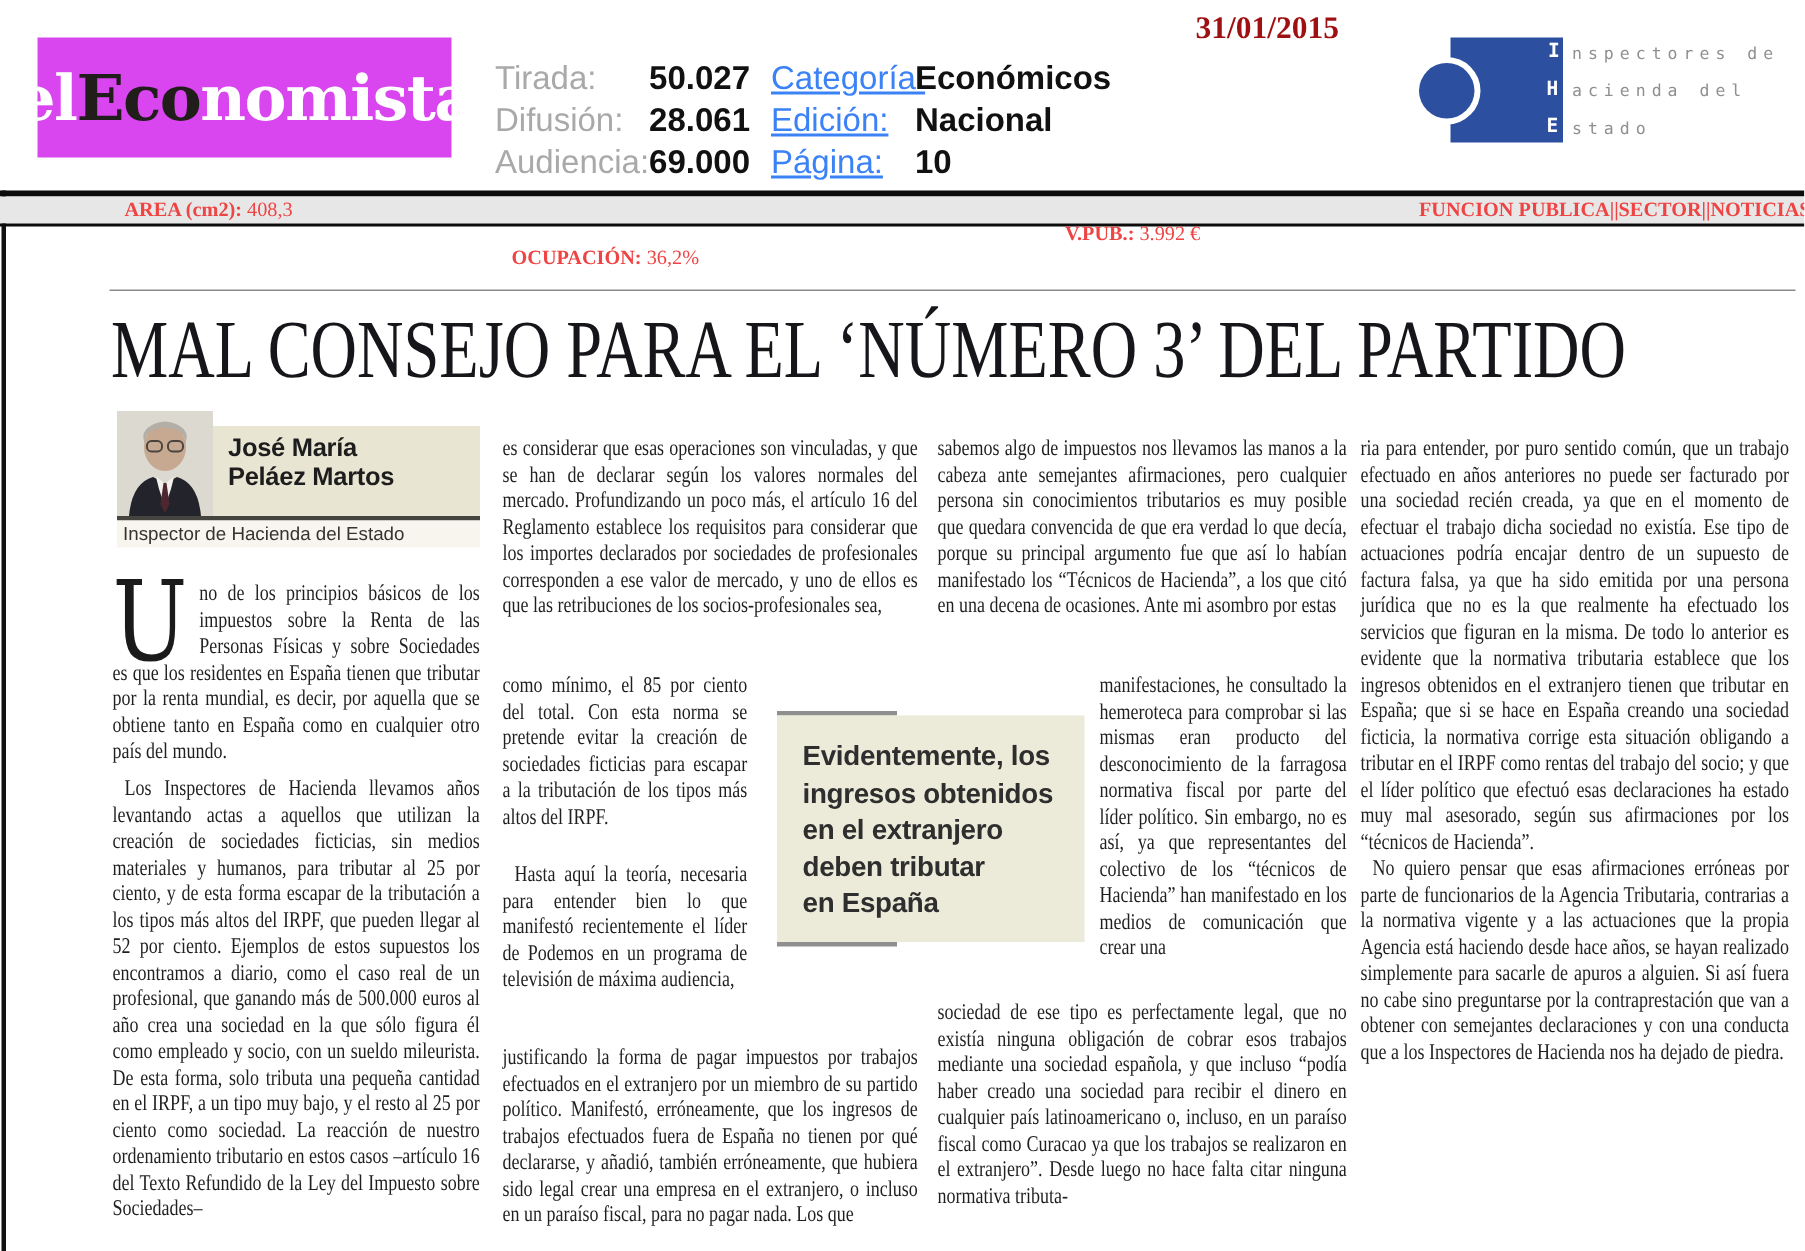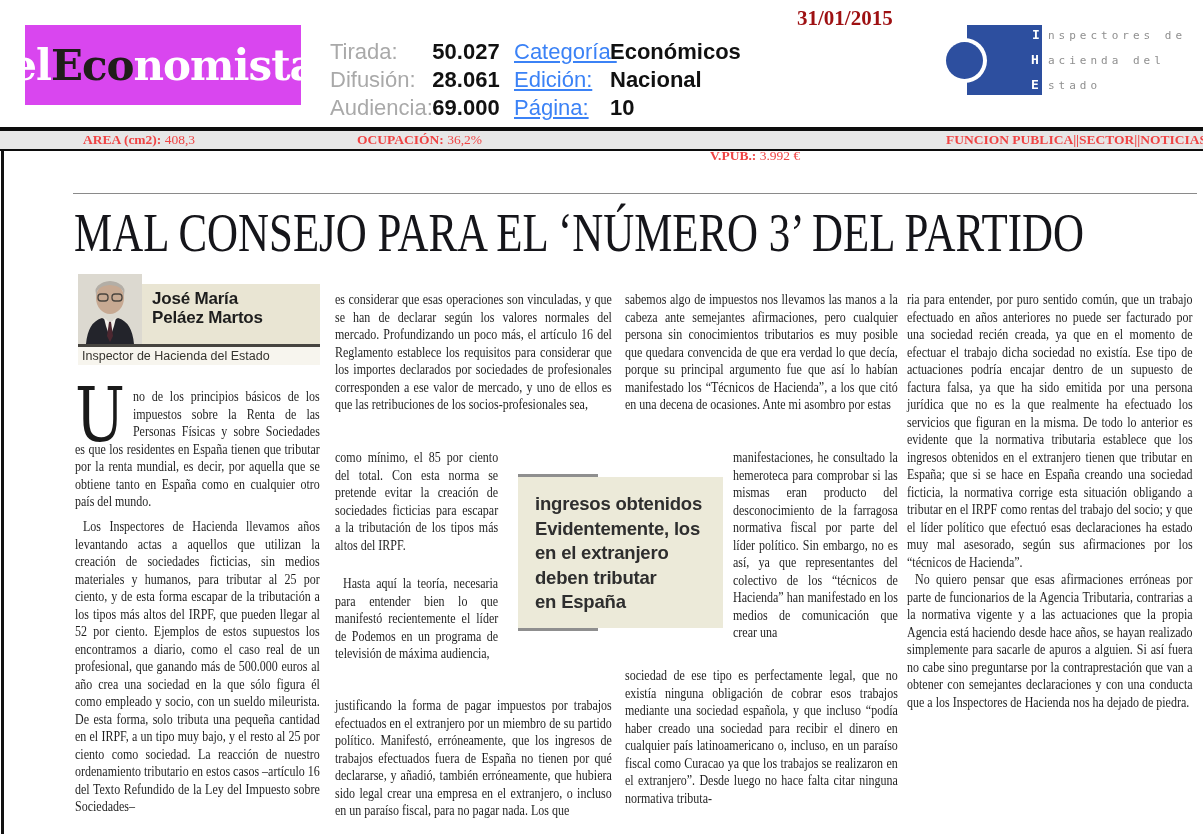--- a/index.html
+++ b/index.html
@@ -14,21 +14,21 @@
   .brand-box{left:25px;top:25px;width:276px;height:80px;background:#d946ef;
              display:flex;align-items:center;justify-content:center;}
   .brand-text{font-family:"DejaVu Serif",serif;font-weight:700;font-size:42px;color:#fff;
               letter-spacing:-1px;}
   .brand-text .mid{color:#201d1a;}
 
   
   .stats{left:330px;top:38px;width:420px;font-size:22px;line-height:28px;}
   .stats-row{display:flex;}
   .st-label{color:#a9a9a9;width:102px;}
-  .st-value{color:#111;font-weight:700;width:68px;text-align:center;}
+  .st-value{color:#111;font-weight:700;width:68px;text-align:right;}
   .st-label2{color:#3b82f6;width:96px;margin-left:14px;text-decoration:underline;}
   .st-value2{color:#111;font-weight:700;}
 
   
   .date{left:797px;top:6px;font-family:"Liberation Serif",serif;font-weight:700;
         font-size:21px;color:#9e1012;}
 
   
   .ihe-square{left:967px;top:25px;width:75px;height:70px;background:#2d4f9f;}
   .ihe-circle{left:946px;top:42px;width:37px;height:37px;border-radius:50%;
@@ -129,21 +129,21 @@
     <span class="abs ihe-initial ihe-row" style="left:1031px;top:52px;">H</span>
     <span class="abs ihe-rest ihe-row" style="left:1048px;top:54px;">acienda del</span>
     <span class="abs ihe-initial ihe-row" style="left:1031px;top:77px;">E</span>
     <span class="abs ihe-rest ihe-row" style="left:1048px;top:79px;">stado</span>
   </div>
 
   <div class="abs bar-top"></div>
   <div class="abs bar-bg"></div>
   <div class="abs bar-bottom"></div>
   <div class="abs bar-item" style="left:83px;"><b>AREA (cm2):</b> <span>408,3</span></div>
-  <div class="abs bar-item" style="left:357px;"><b>OCUPACIÓN:</b> <span>36,2%</span></div>
+  <div class="abs bar-item" style="left:341px;margin-top:32px;"><b>OCUPACIÓN:</b> <span>36,2%</span></div>
   <div class="abs bar-item" style="left:710px;margin-top:16px;"><b>V.PUB.:</b> <span>3.992 €</span></div>
   <div class="abs bar-item" style="left:946px;"><b>FUNCION PUBLICA||SECTOR||NOTICIAS DE</b></div>
 
   <div class="abs head-rule"></div>
   <div class="abs headline">MAL CONSEJO PARA EL ‘NÚMERO 3’ DEL PARTIDO</div>
 
   <div class="abs author-beige"></div>
   <svg class="abs photo" viewBox="0 0 64 70">
     <rect x="0" y="0" width="64" height="70" fill="#dcd9d0"></rect>
     <ellipse cx="32" cy="24" rx="14" ry="16" fill="#c7a992"></ellipse>
@@ -183,22 +183,22 @@
   </div>
 
   <div class="col" id="col4">
     <p class="seg">ria para entender, por puro sentido común, que un trabajo efectuado en años anteriores no puede ser facturado por una sociedad recién creada, ya que en el momento de efectuar el trabajo dicha sociedad no existía. Ese tipo de actuaciones podría encajar dentro de un supuesto de factura falsa, ya que ha sido emitida por una persona jurídica que no es la que realmente ha efectuado los servicios que figuran en la misma. De todo lo anterior es evidente que la normativa tributaria establece que los ingresos obtenidos en el extranjero tienen que tributar en España; que si se hace en España creando una sociedad ficticia, la normativa corrige esta situación obligando a tributar en el IRPF como rentas del trabajo del socio; y que el líder político que efectuó esas declaraciones ha estado muy mal asesorado, según sus afirmaciones por los “técnicos de Hacienda”.</p>
     <p class="seg indent">No quiero pensar que esas afirmaciones erróneas por parte de funcionarios de la Agencia Tributaria, contrarias a la normativa vigente y a las actuaciones que la propia Agencia está haciendo desde hace años, se hayan realizado simplemente para sacarle de apuros a alguien. Si así fuera no cabe sino preguntarse por la contraprestación que van a obtener con semejantes declaraciones y con una conducta que a los Inspectores de Hacienda nos ha dejado de piedra.</p>
   </div>
 
   <div class="abs pq-rule-top"></div>
   <div class="abs pq-box">
     <div class="pq-text">
+      <div>Evidentemente, los</div>
       <div>ingresos obtenidos</div>
-      <div>Evidentemente, los</div>
       <div>en el extranjero</div>
       <div>deben tributar</div>
       <div>en España</div>
     </div>
   </div>
   <div class="abs pq-rule-bottom"></div>
 
 </div>
 
 </body></html>

